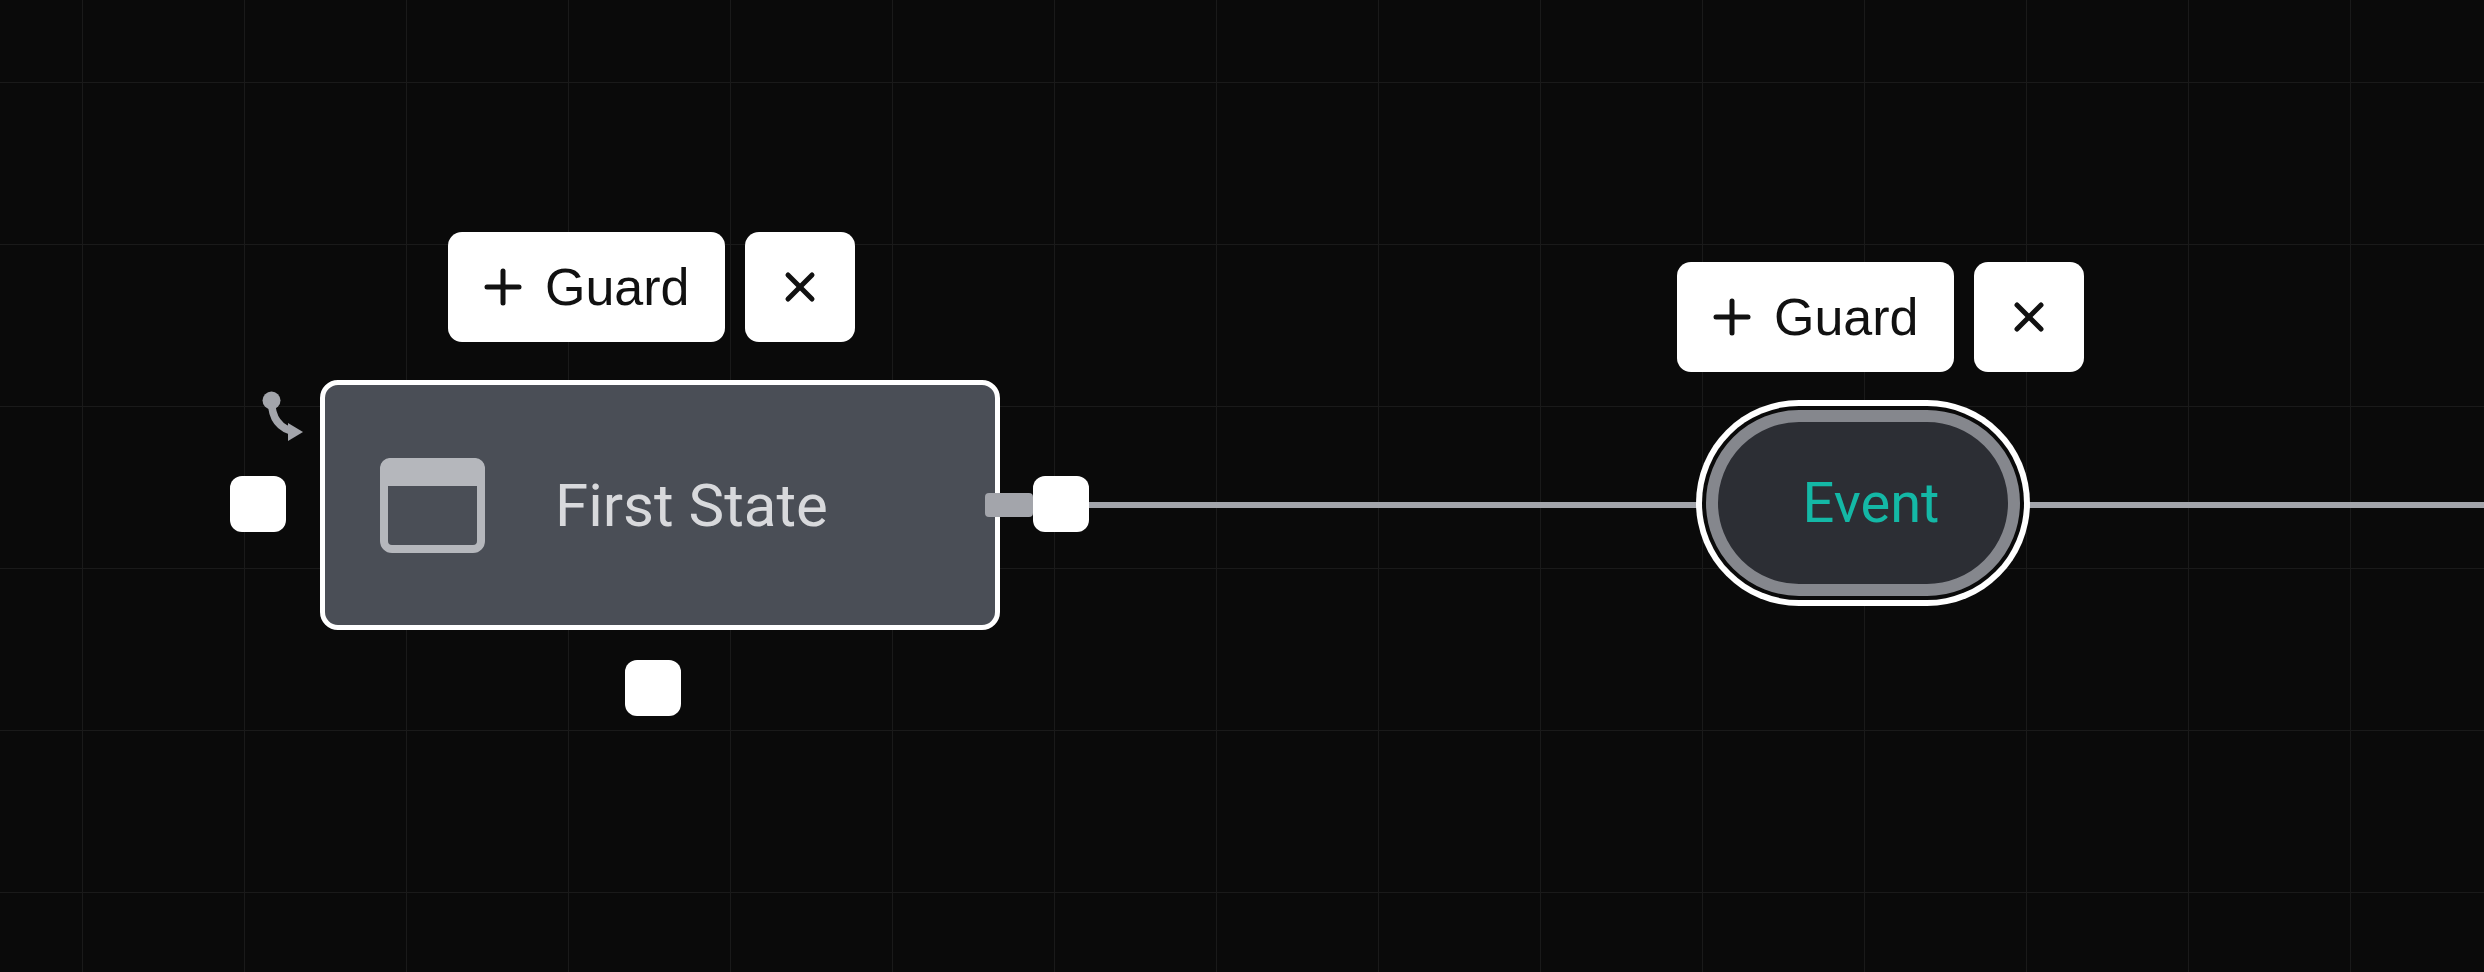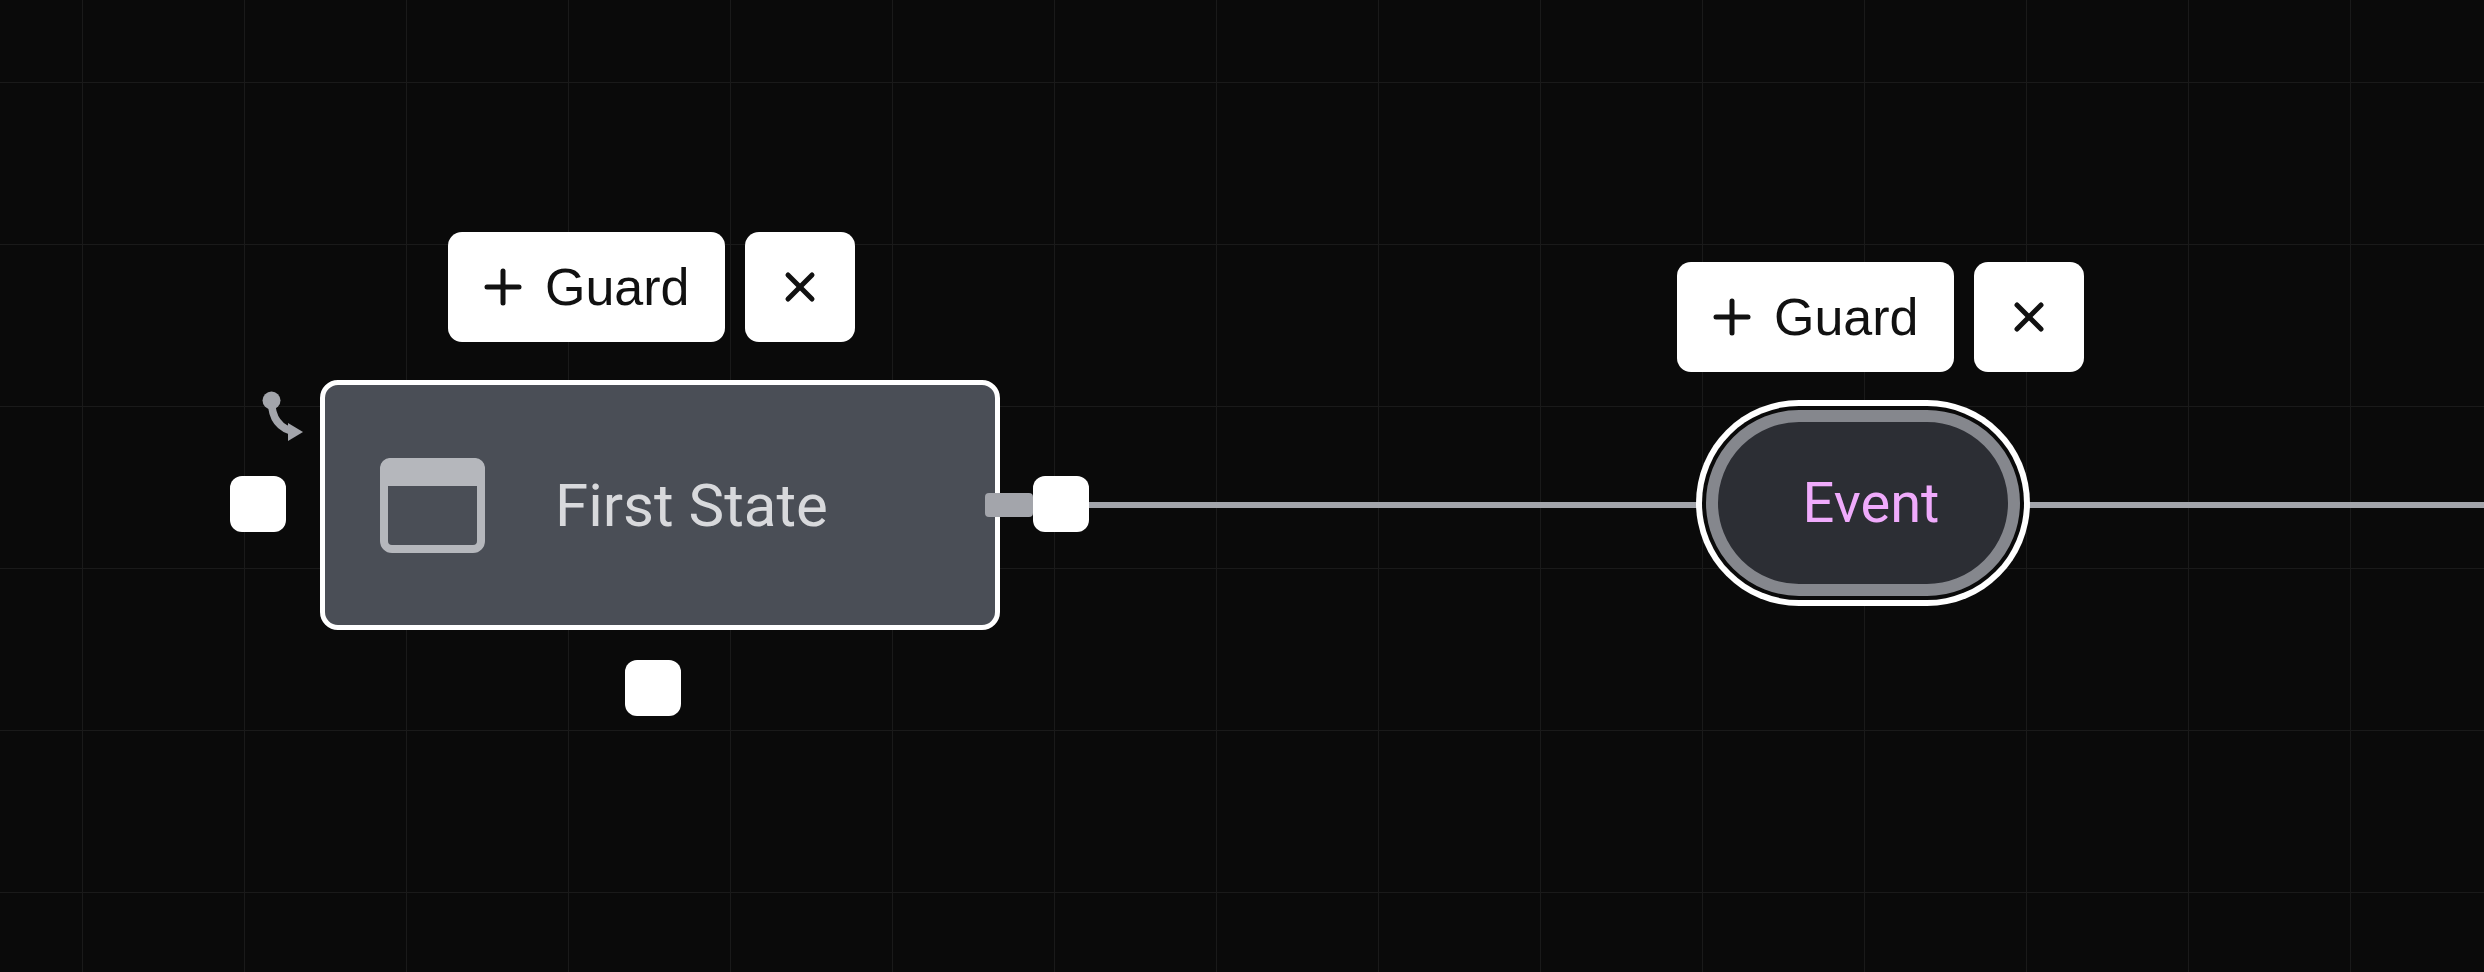--- a/index.html
+++ b/index.html
@@ -191,21 +191,21 @@
       border-radius: 100px;
       box-shadow: 0 0 0 4px #0a0a0a, 0 0 0 10px #fff;
       display: flex;
       align-items: center;
       justify-content: center;
     }
     
     .event-label {
       font-size: 56px;
       font-weight: 400;
-      color: #f0abfc;
+      color: #14b8a6;
       margin-left: 16px;
     }
   </style>
 </head>
 <body>
 
 <div class="grid"></div>
 
 <div class="canvas">
 

